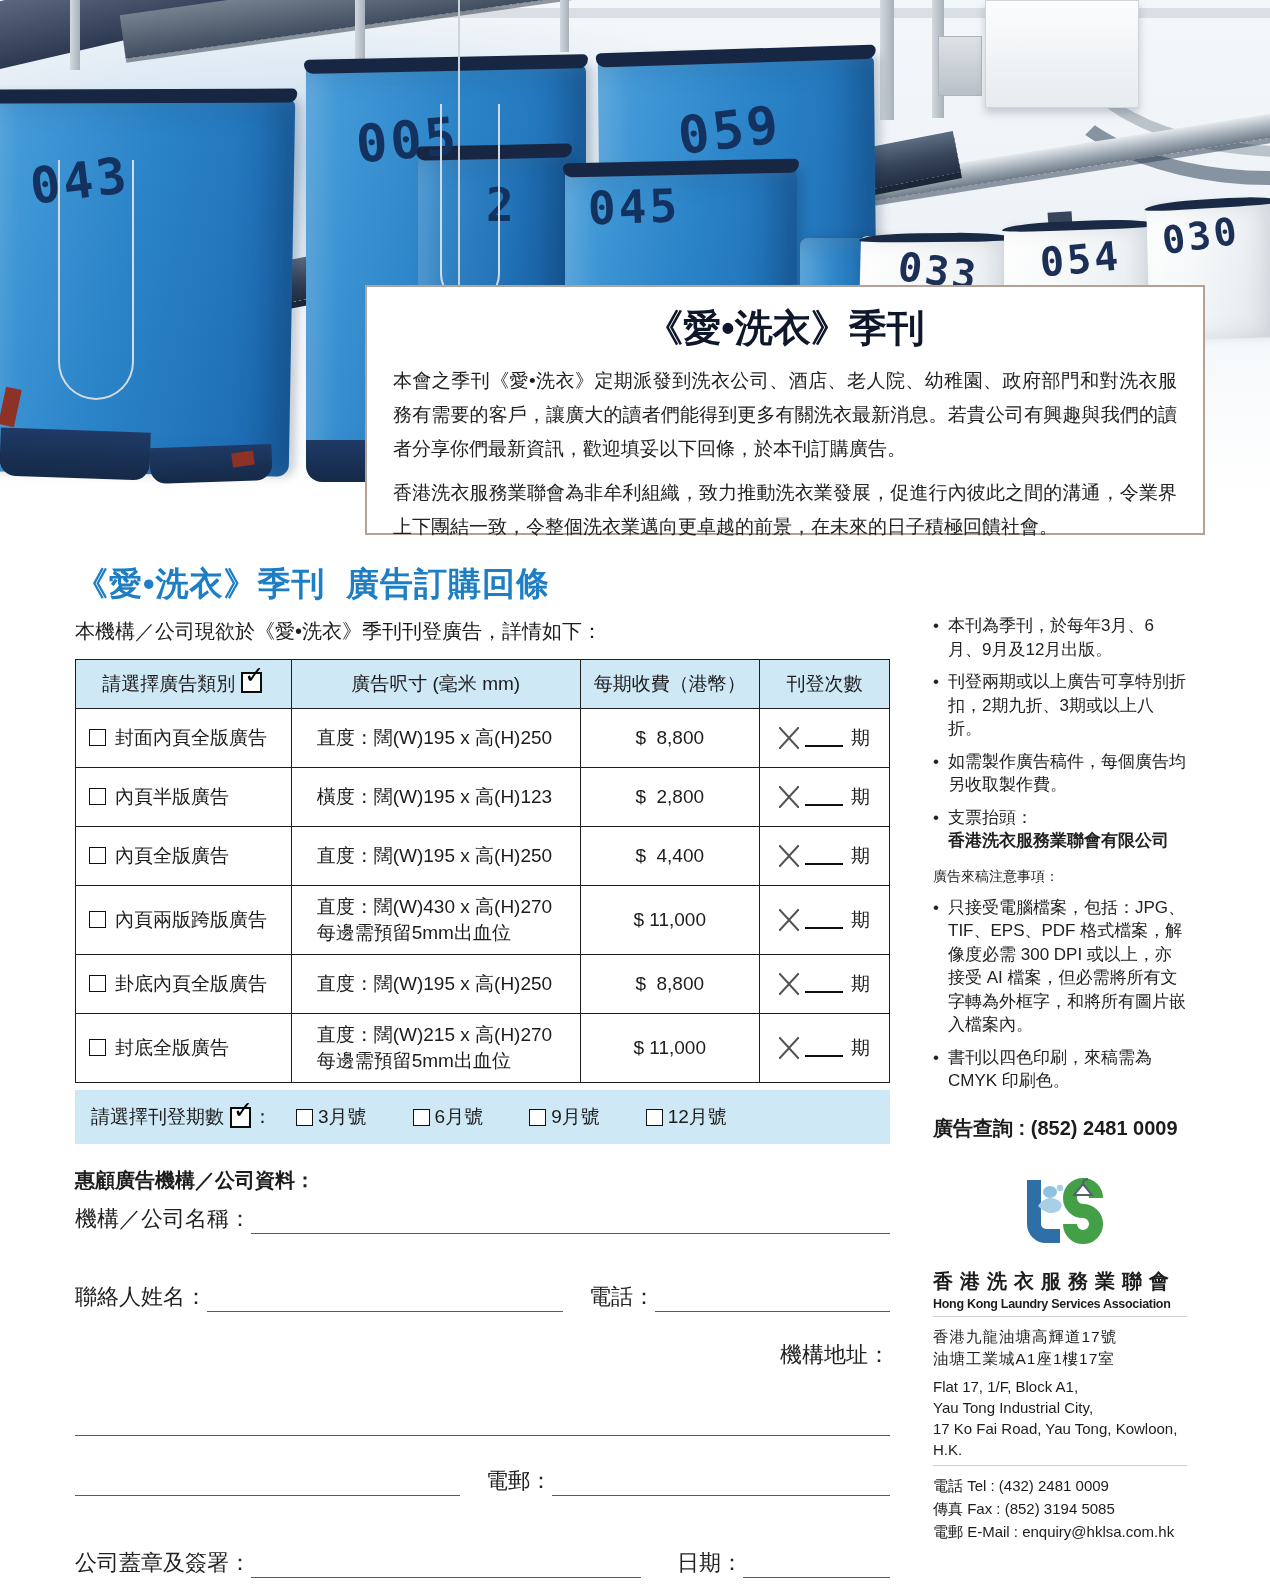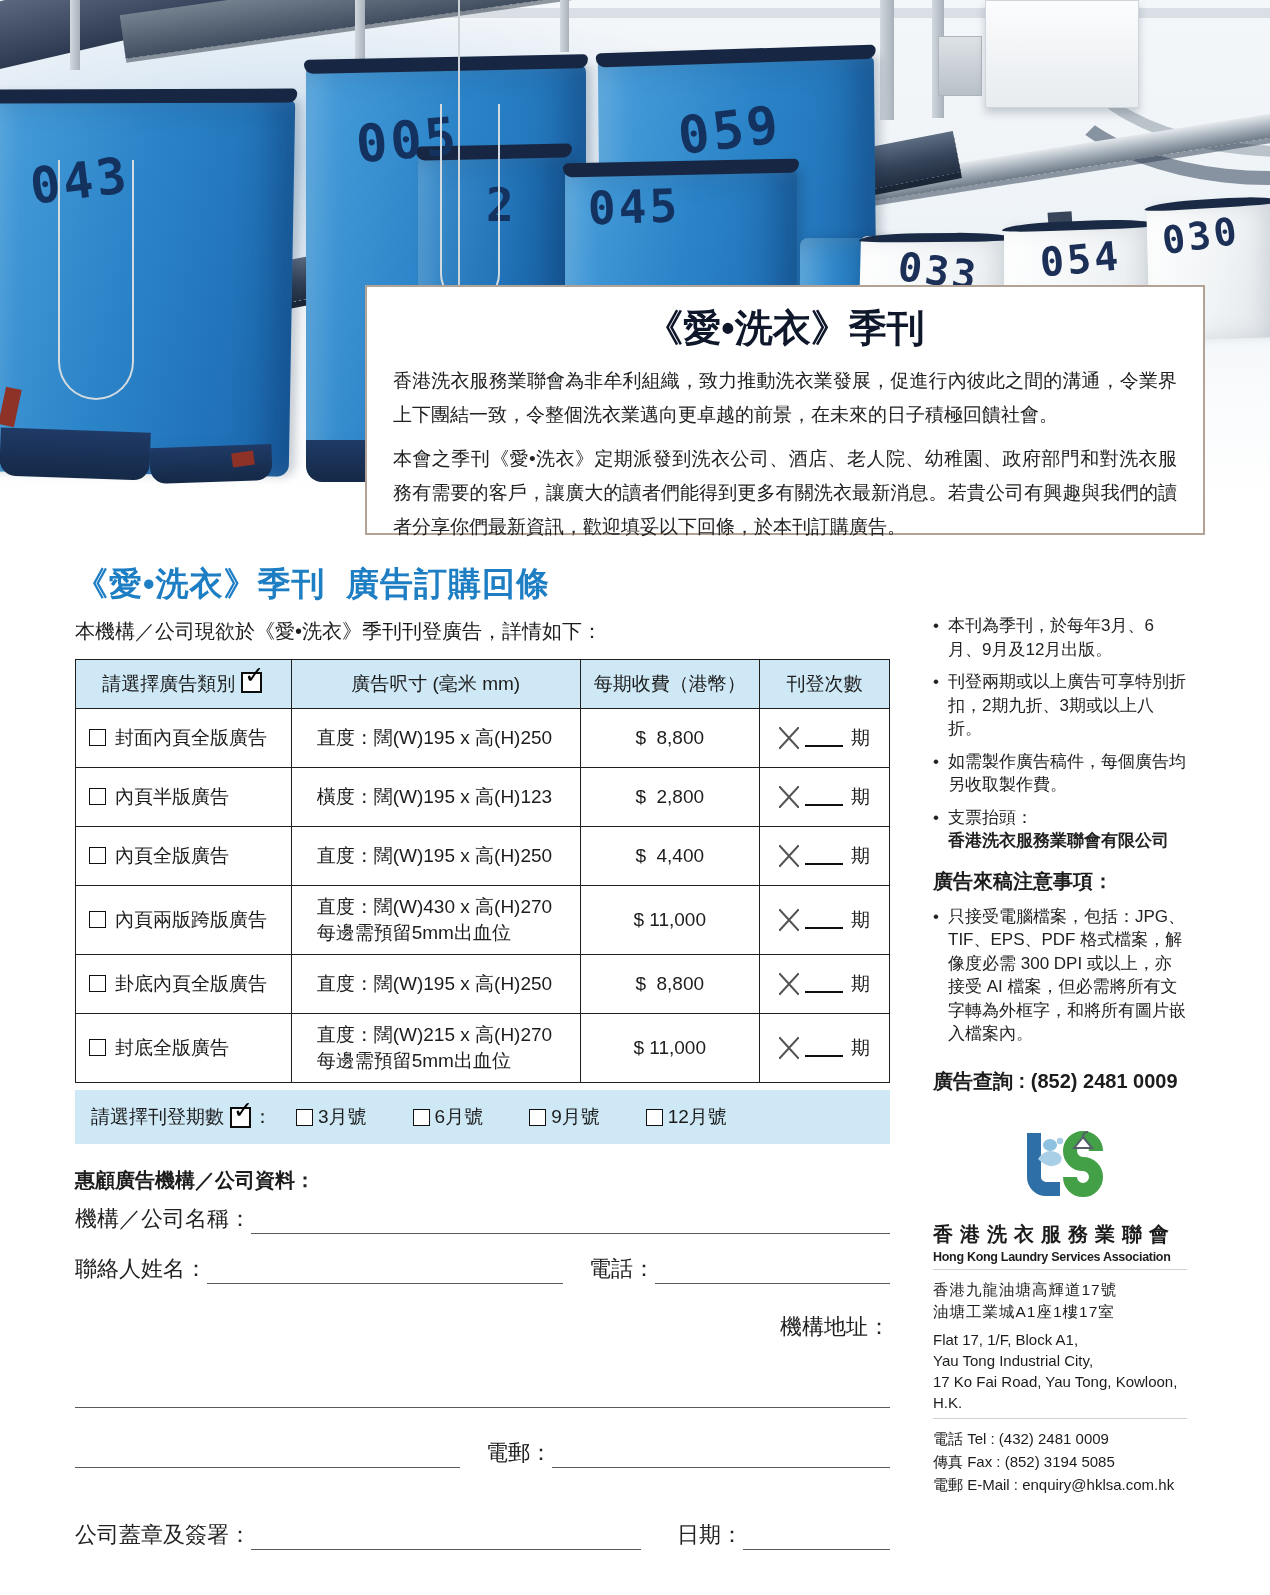--- a/index.html
+++ b/index.html
@@ -94,21 +94,21 @@
   .rule{border-bottom:1.5px solid #5a5a5a;height:24px;flex:1;}
   .rule-fixed{border-bottom:1.5px solid #5a5a5a;height:24px;}
   .flabel{white-space:nowrap;padding-bottom:0;}
 
   
   .side{position:absolute;left:933px;top:614px;width:254px;z-index:3;}
   .note{display:flex;font-size:17px;line-height:23.5px;color:#222;margin-bottom:9px;}
   .note .b{width:15px;flex:0 0 15px;}
   .note .b::before{content:"•";}
   .payee{font-weight:bold;}
-  .sub-heading{font-size:20px;font-weight:bold;margin:15px 0 10px 0;}
+  .sub-heading{font-size:14px;font-weight:normal;margin:15px 0 10px 0;}
   .enquiry{font-size:20px;font-weight:bold;margin-top:22px;white-space:nowrap;}
 
   .assoc{margin-top:34px;}
   .logo-wrap{text-align:center;}
   .assoc-zh{font-size:20px;font-weight:bold;letter-spacing:7px;white-space:nowrap;margin-top:6px;}
   .assoc-en{font-size:12.5px;font-weight:bold;letter-spacing:-0.3px;white-space:nowrap;margin-top:2px;}
   .hairline{border-top:1px solid #cfcfcf;margin-top:5px;}
   .addr-zh{font-size:15.5px;line-height:22px;letter-spacing:1px;margin-top:9px;}
   .addr-en{font-size:15px;line-height:21px;margin-top:6px;}
   .contact{font-size:15px;line-height:23px;margin-top:8px;}
@@ -182,22 +182,22 @@
     <div class="wbag" style="left:1148px;top:204px;width:132px;height:135px;transform:rotate(-1.5deg);">
         <div class="rim"></div>
       </div>
     <span class="bagnum wnum" style="left:898px;top:248px;font-size:40px;transform:rotate(7deg);">033</span>
     <span class="bagnum wnum" style="left:1040px;top:236px;font-size:40px;transform:rotate(-5deg);">054</span>
     <span class="bagnum wnum" style="left:1162px;top:214px;font-size:38px;transform:rotate(-8deg);">030</span>
   </div>
 
   <div class="intro-box">
     <div class="intro-title">《愛•洗衣》季刊</div>
+    <p class="intro-p">本會之季刊《愛•洗衣》定期派發到洗衣公司、酒店、老人院、幼稚園、政府部門和對洗衣服務有需要的客戶，讓廣大的讀者們能得到更多有關洗衣最新消息。若貴公司有興趣與我們的讀者分享你們最新資訊，歡迎填妥以下回條，於本刊訂購廣告。</p>
     <p class="intro-p">香港洗衣服務業聯會為非牟利組織，致力推動洗衣業發展，促進行內彼此之間的溝通，令業界上下團結一致，令整個洗衣業邁向更卓越的前景，在未來的日子積極回饋社會。</p>
-    <p class="intro-p">本會之季刊《愛•洗衣》定期派發到洗衣公司、酒店、老人院、幼稚園、政府部門和對洗衣服務有需要的客戶，讓廣大的讀者們能得到更多有關洗衣最新消息。若貴公司有興趣與我們的讀者分享你們最新資訊，歡迎填妥以下回條，於本刊訂購廣告。</p>
   </div>
 
   <div class="main">
     <h1 class="section-heading">《愛•洗衣》季刊  廣告訂購回條</h1>
     <div class="form-intro">本機構／公司現欲於《愛•洗衣》季刊刊登廣告，詳情如下：</div>
 
     <table class="ad">
       <tbody>
           <tr>
         <th class="c-type">
@@ -288,21 +288,21 @@
           <span>12月號</span>
         </span>
     </div>
 
     <div class="company-heading">惠顧廣告機構／公司資料：</div>
 
     <div class="fline" style="margin-top:10px;">
       <span class="flabel">機構／公司名稱：</span>
       <span class="rule"></span>
     </div>
-    <div class="fline" style="margin-top:20px;justify-content:flex-end;">
+    <div class="fline" style="margin-top:48px;justify-content:flex-end;">
       <span class="flabel">聯絡人姓名：</span>
       <span class="rule-fixed" style="width:356px;"></span>
       <span class="flabel" style="margin-left:26px;">電話：</span>
       <span class="rule"></span>
     </div>
     <div class="fline" style="margin-top:28px;flex-direction:column;">
       <span class="flabel">機構地址：</span>
       <span class="rule"></span>
     </div>
     <div class="fline" style="margin-top:40px;">
@@ -336,20 +336,24 @@
       </div>
     <div class="note">
         <span class="b"></span>
         <span><span>支票抬頭：</span><br><span class="payee">香港洗衣服務業聯會有限公司</span></span>
       </div>
 
     <div class="sub-heading">廣告來稿注意事項：</div>
     <div class="note">
         <span class="b"></span>
         <span>只接受電腦檔案，包括：JPG、TIF、EPS、PDF 格式檔案，解像度必需 300 DPI 或以上，亦接受 AI 檔案，但必需將所有文字轉為外框字，和將所有圖片嵌入檔案內。</span>
+      </div>
+    <div class="note">
+        <span class="b"></span>
+        <span>書刊以四色印刷，來稿需為 CMYK 印刷色。</span>
       </div>
 
     <div class="enquiry">廣告查詢 : (852) 2481 0009</div>
 
     <div class="assoc">
       <div class="logo-wrap">
         <svg width="104" height="82" viewBox="0 0 104 82">
           <path d="M26 4 V48 a12 12 0 0 0 12 12 H52" fill="none" stroke="#2f6fa8" stroke-width="14"></path>
           <ellipse cx="42" cy="16" rx="7" ry="6" fill="#8fc1e0"></ellipse>
           <path d="M30 30 q8 -12 20 -6 q6 4 2 10 q-10 8 -22 -4 z" fill="#a9cfe6"></path>

